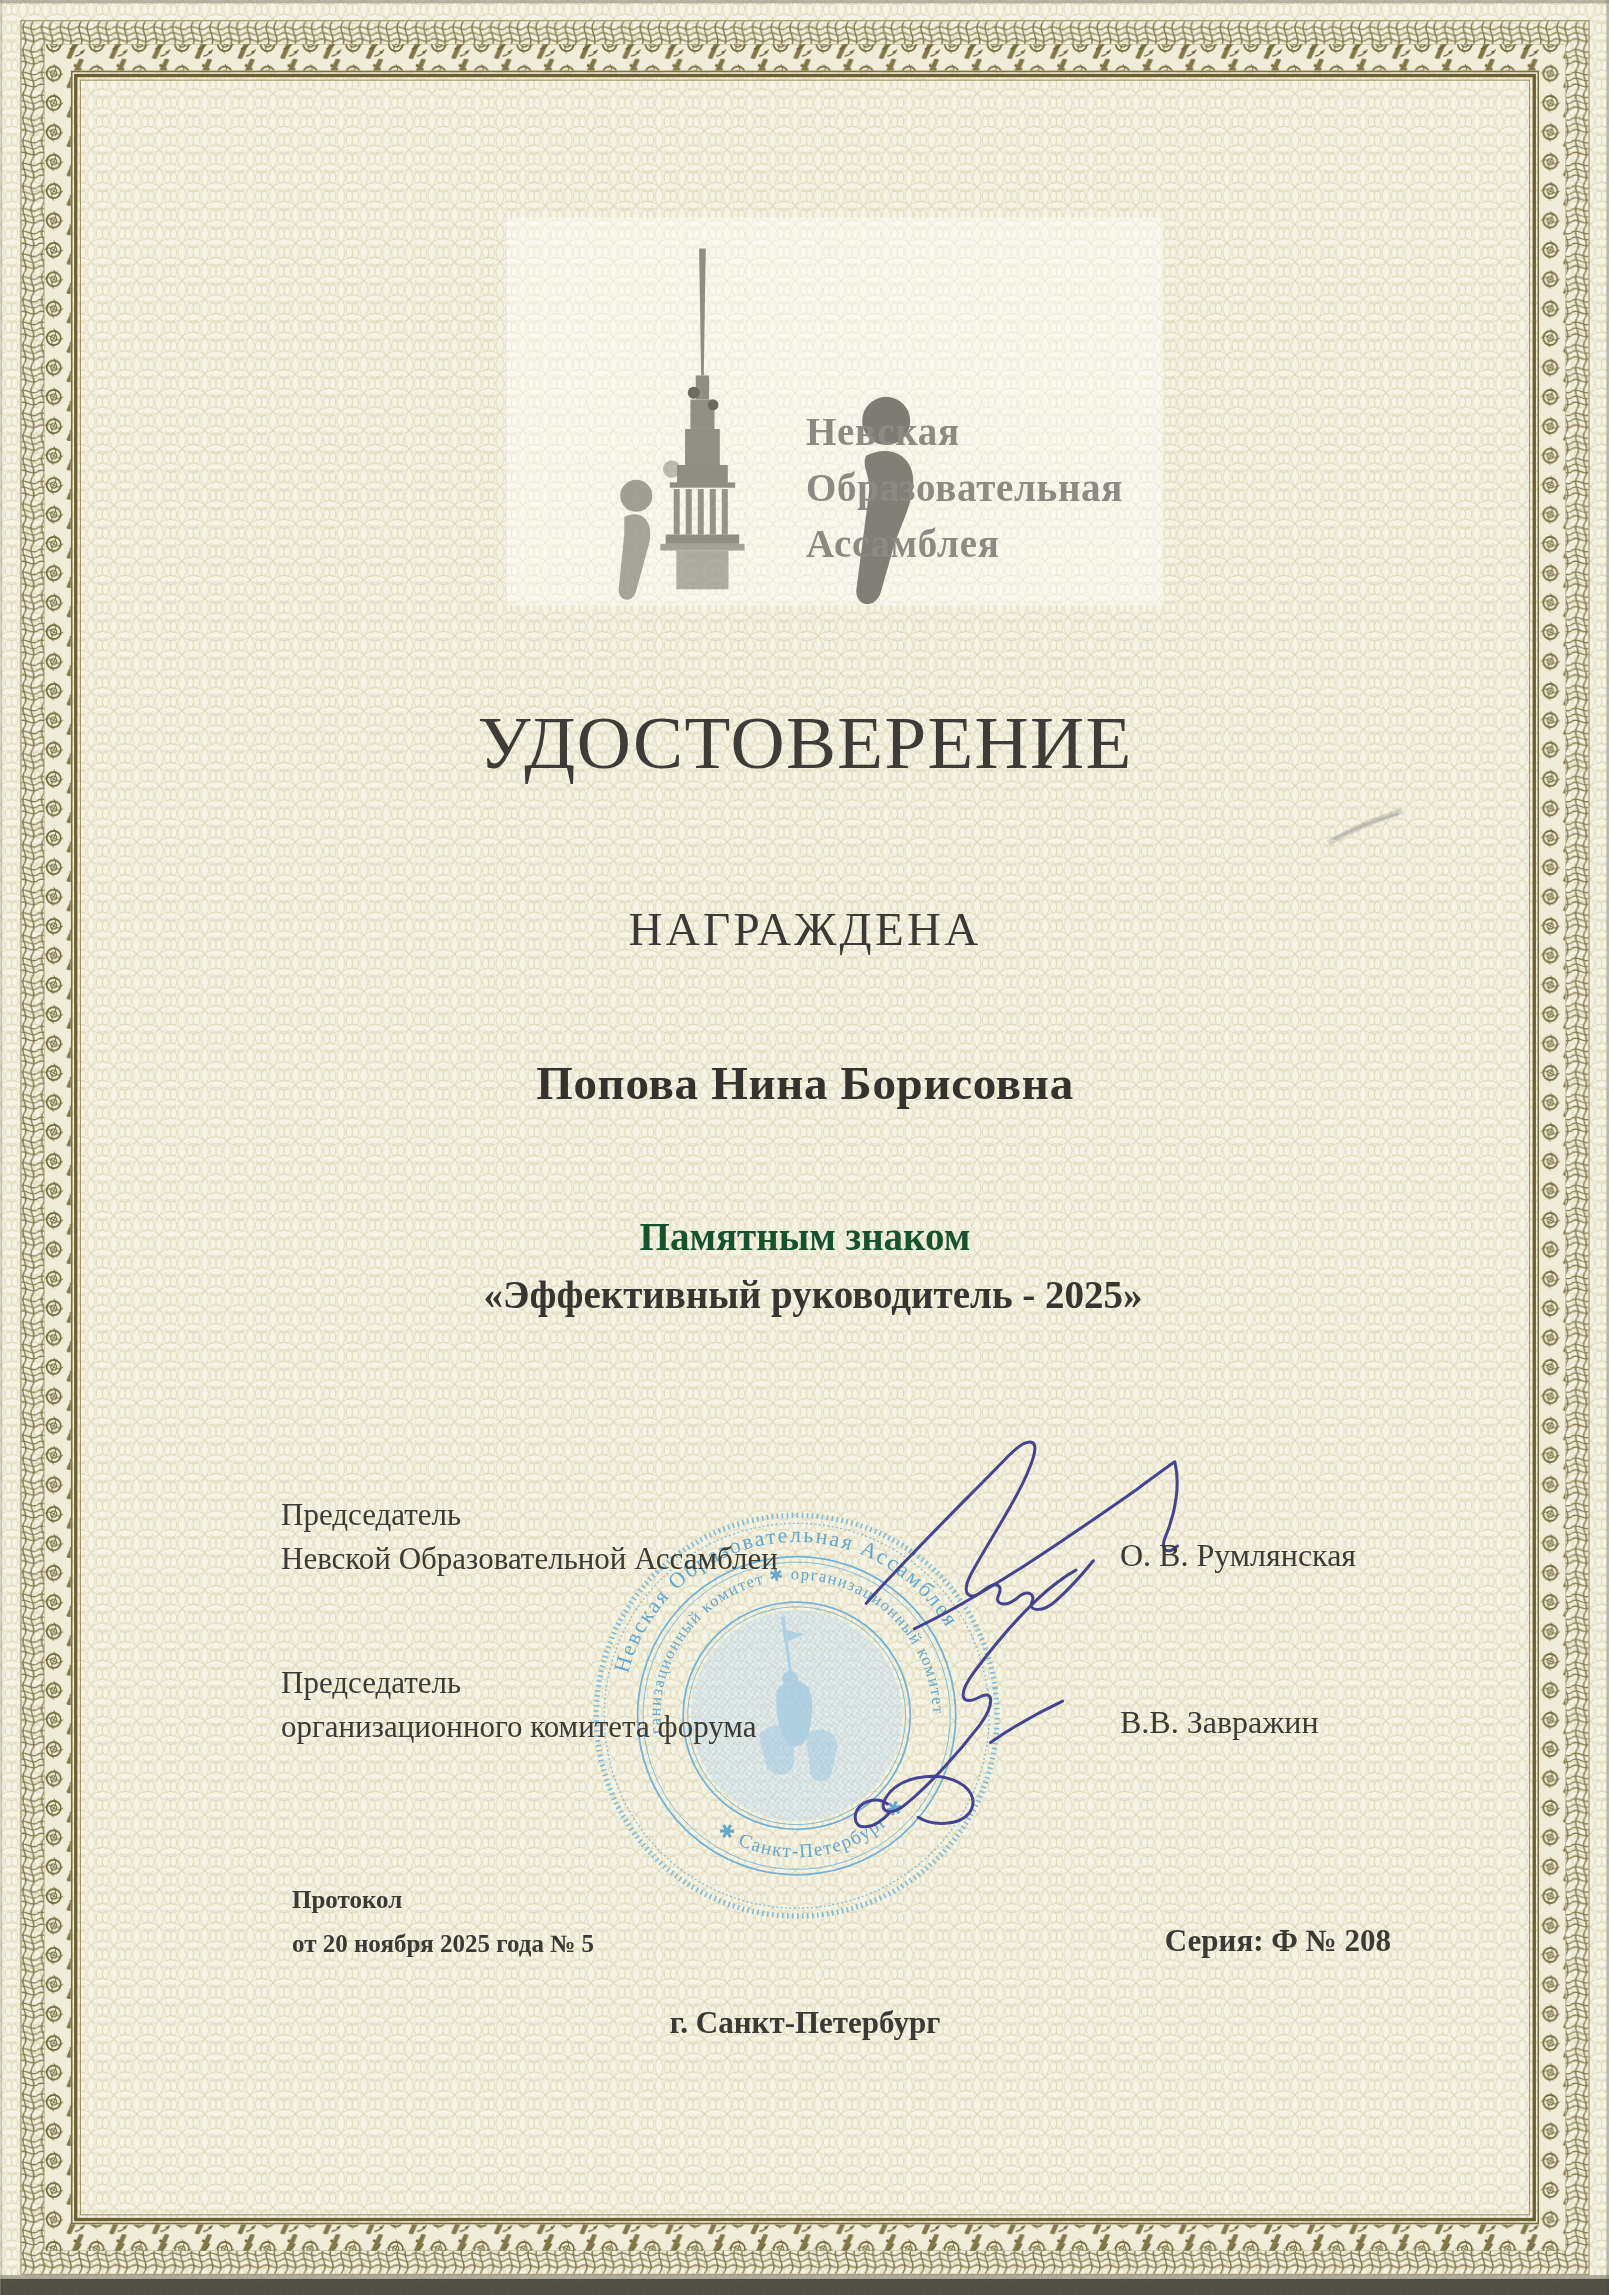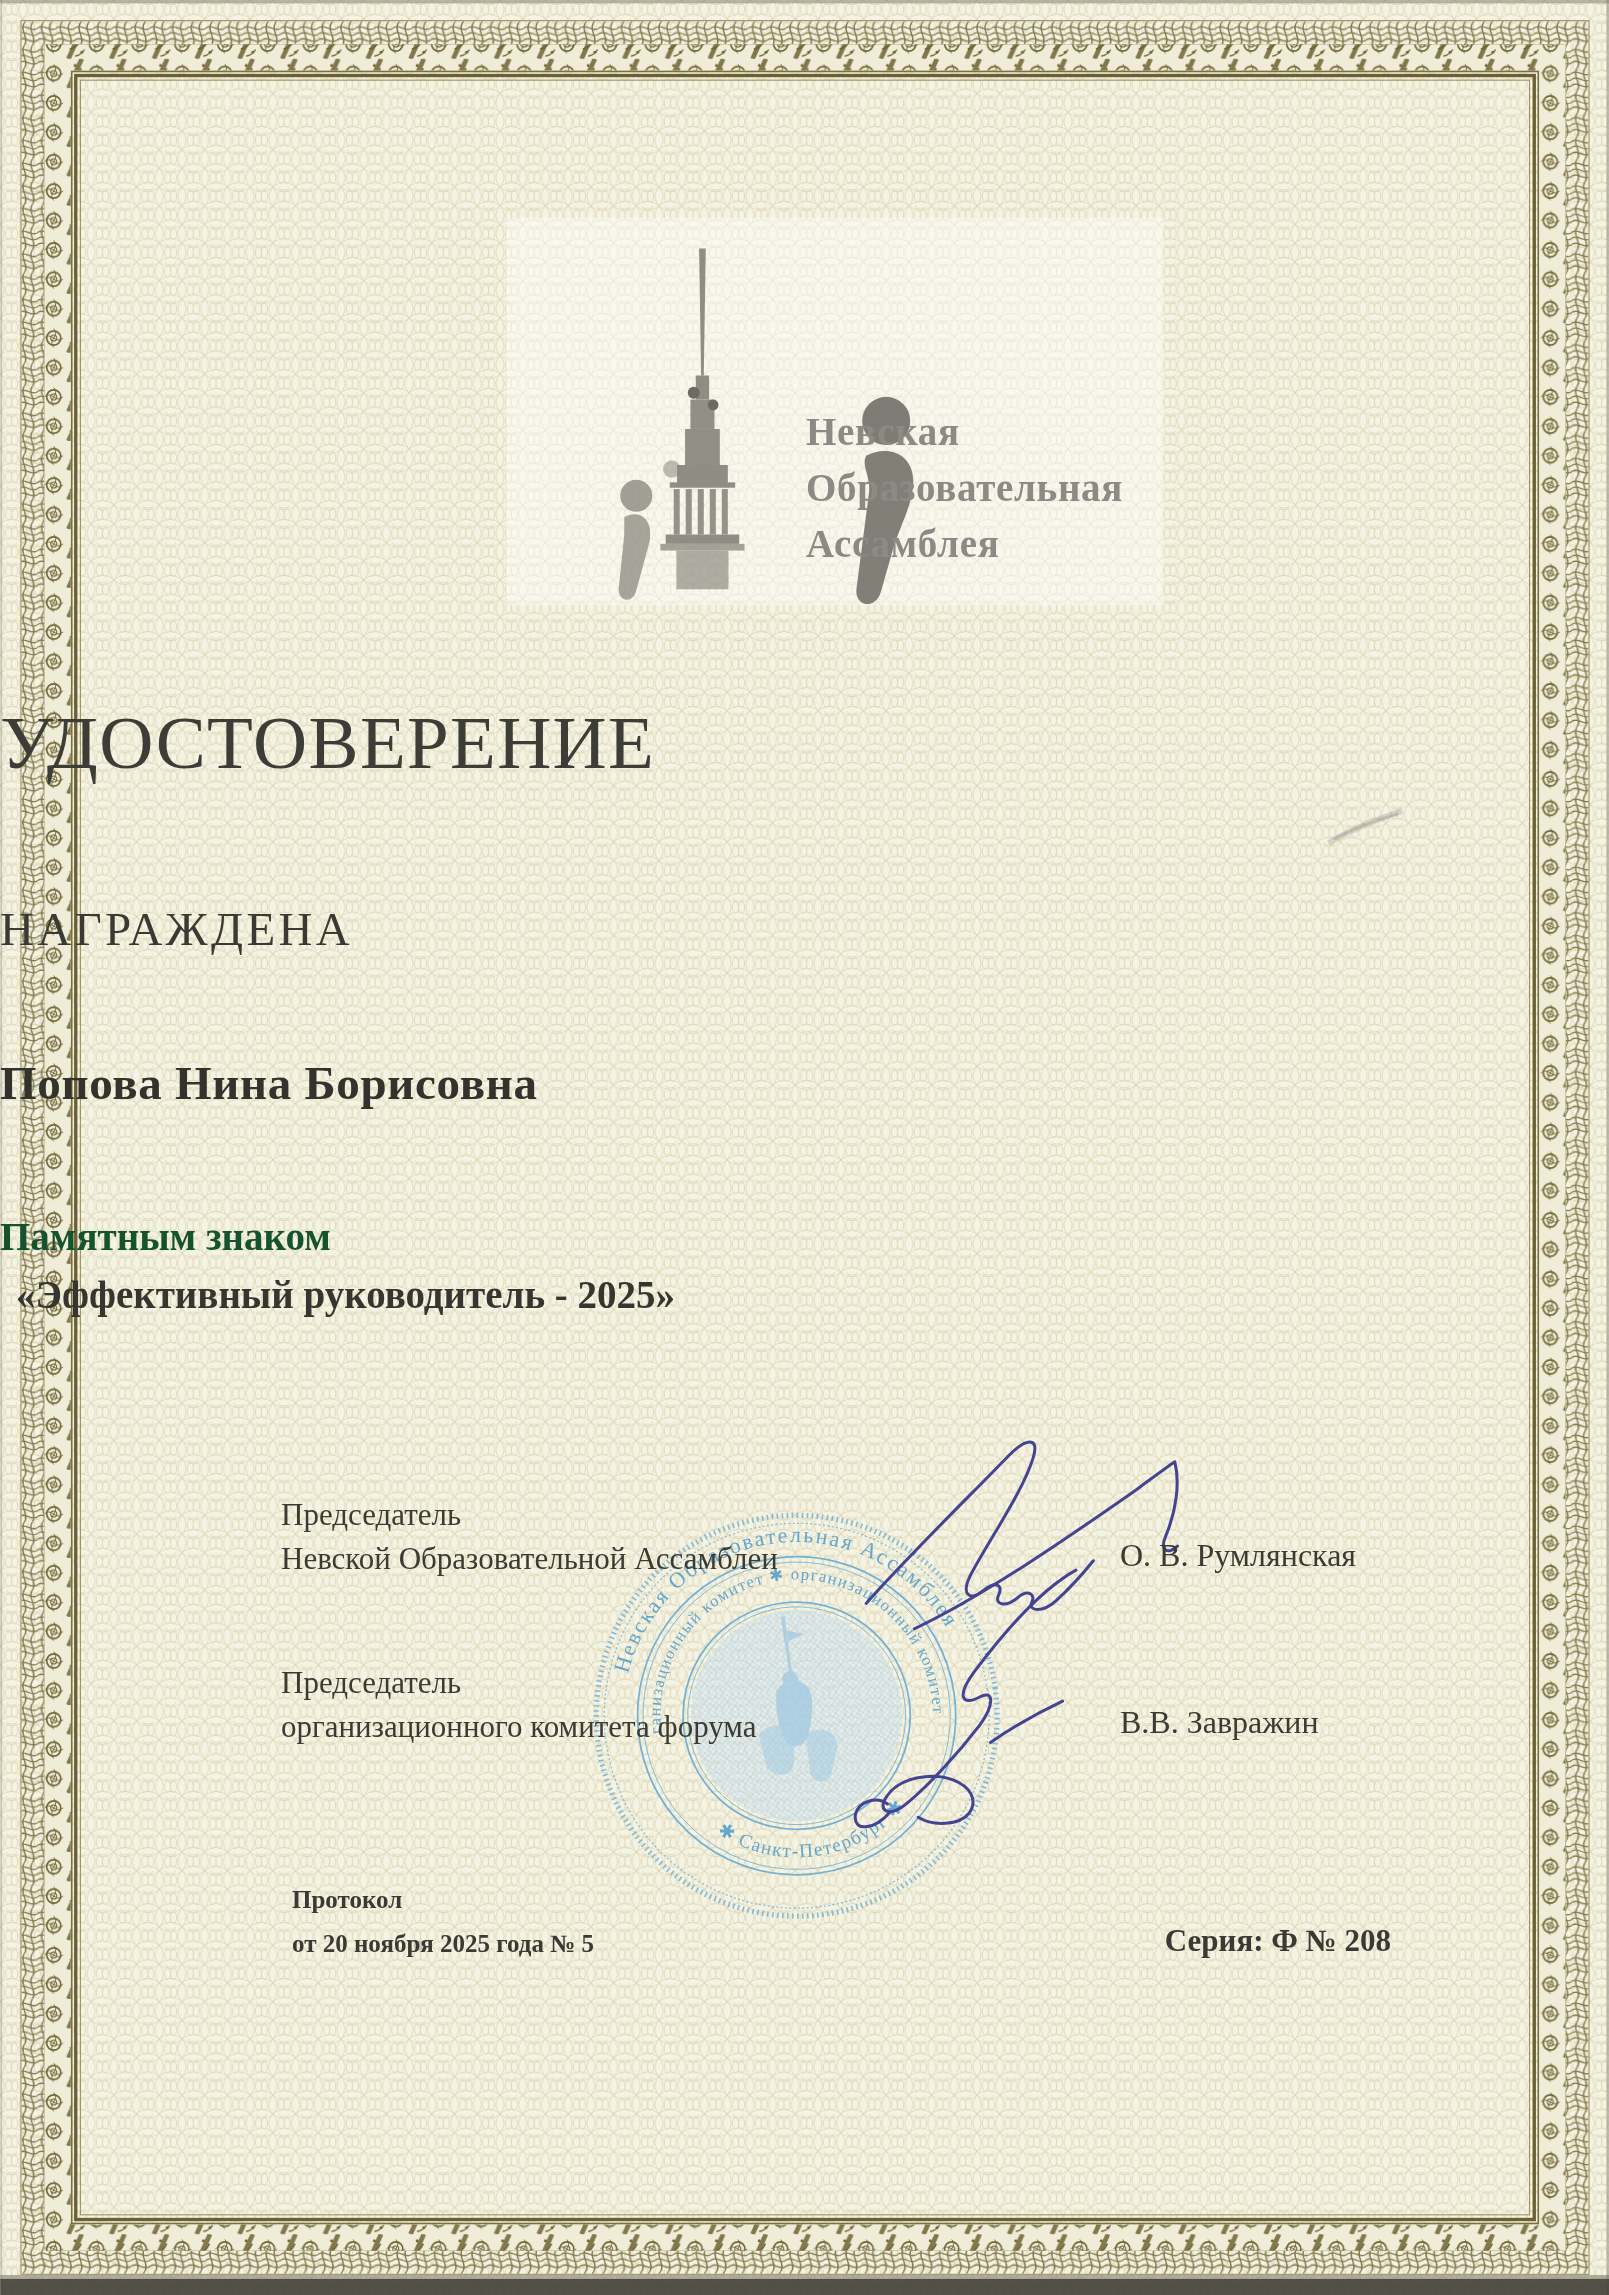--- a/index.html
+++ b/index.html
@@ -5,21 +5,21 @@
   html,body{margin:0;padding:0;background:#888;}
   .page{
     position:relative;
     width:1610px;height:2295px;
     background:#f5f3e4;
     overflow:hidden;
     font-family:"Liberation Serif","DejaVu Serif",serif;
     color:#3b3a33;
   }
   svg.layer{position:absolute;left:0;top:0;}
-  .txt{position:absolute;left:0;right:0;white-space:nowrap;}
+  .txt{position:absolute;left:0;right:0;text-align:center;white-space:nowrap;}
   .title{top:700px;font-size:75px;letter-spacing:1.3px;color:#3d3c36;}
   .awarded{top:902px;font-size:47px;letter-spacing:3.3px;color:#3a3934;}
   .recipient{top:1056px;font-size:47px;font-weight:bold;color:#33322c;letter-spacing:0.7px;}
   .award1{top:1214px;font-size:39px;font-weight:bold;color:#14532d;}
   .award2{top:1272px;font-size:39px;font-weight:bold;color:#363530;margin-left:16px;}
   .sig-role{position:absolute;left:281px;font-size:31px;color:#3b3a33;white-space:nowrap;}
   .sig-name{position:absolute;left:1120px;font-size:32px;color:#3b3a33;white-space:nowrap;}
   .proto{position:absolute;left:292px;font-size:25px;font-weight:bold;color:#3a3933;white-space:nowrap;}
   .series{position:absolute;right:219px;top:1923px;font-size:31px;font-weight:bold;color:#3a3933;white-space:nowrap;}
   .city{top:2005px;font-size:31px;font-weight:bold;color:#3a3933;}
@@ -194,15 +194,16 @@
   <div class="sig-role" style="top:1541px;">Невской Образовательной Ассамблеи</div>
   <div class="sig-name" style="top:1537px;">О. В. Румлянская</div>
 
   <div class="sig-role" style="top:1665px;">Председатель</div>
   <div class="sig-role" style="top:1709px;">организационного комитета форума</div>
   <div class="sig-name" style="top:1704px;">В.В. Завражин</div>
 
   <div class="proto" style="top:1886px;">Протокол</div>
   <div class="proto" style="top:1930px;">от 20 ноября 2025 года № 5</div>
   <div class="series">Серия: Ф № 208</div>
+  <div class="txt city">г. Санкт-Петербург</div>
 
 </div>
 
 
 </body></html>

